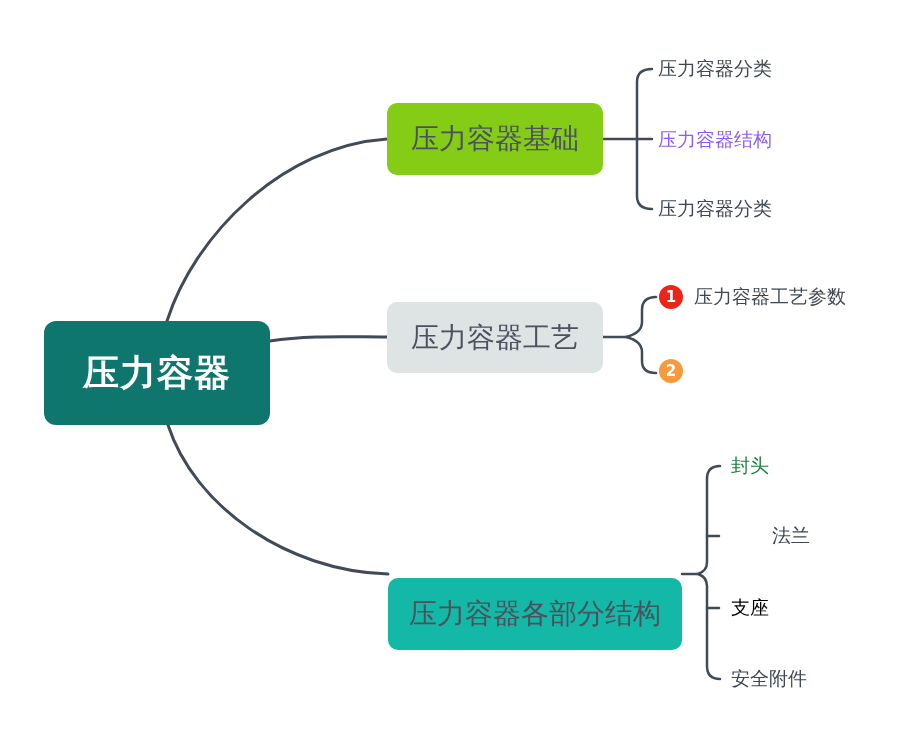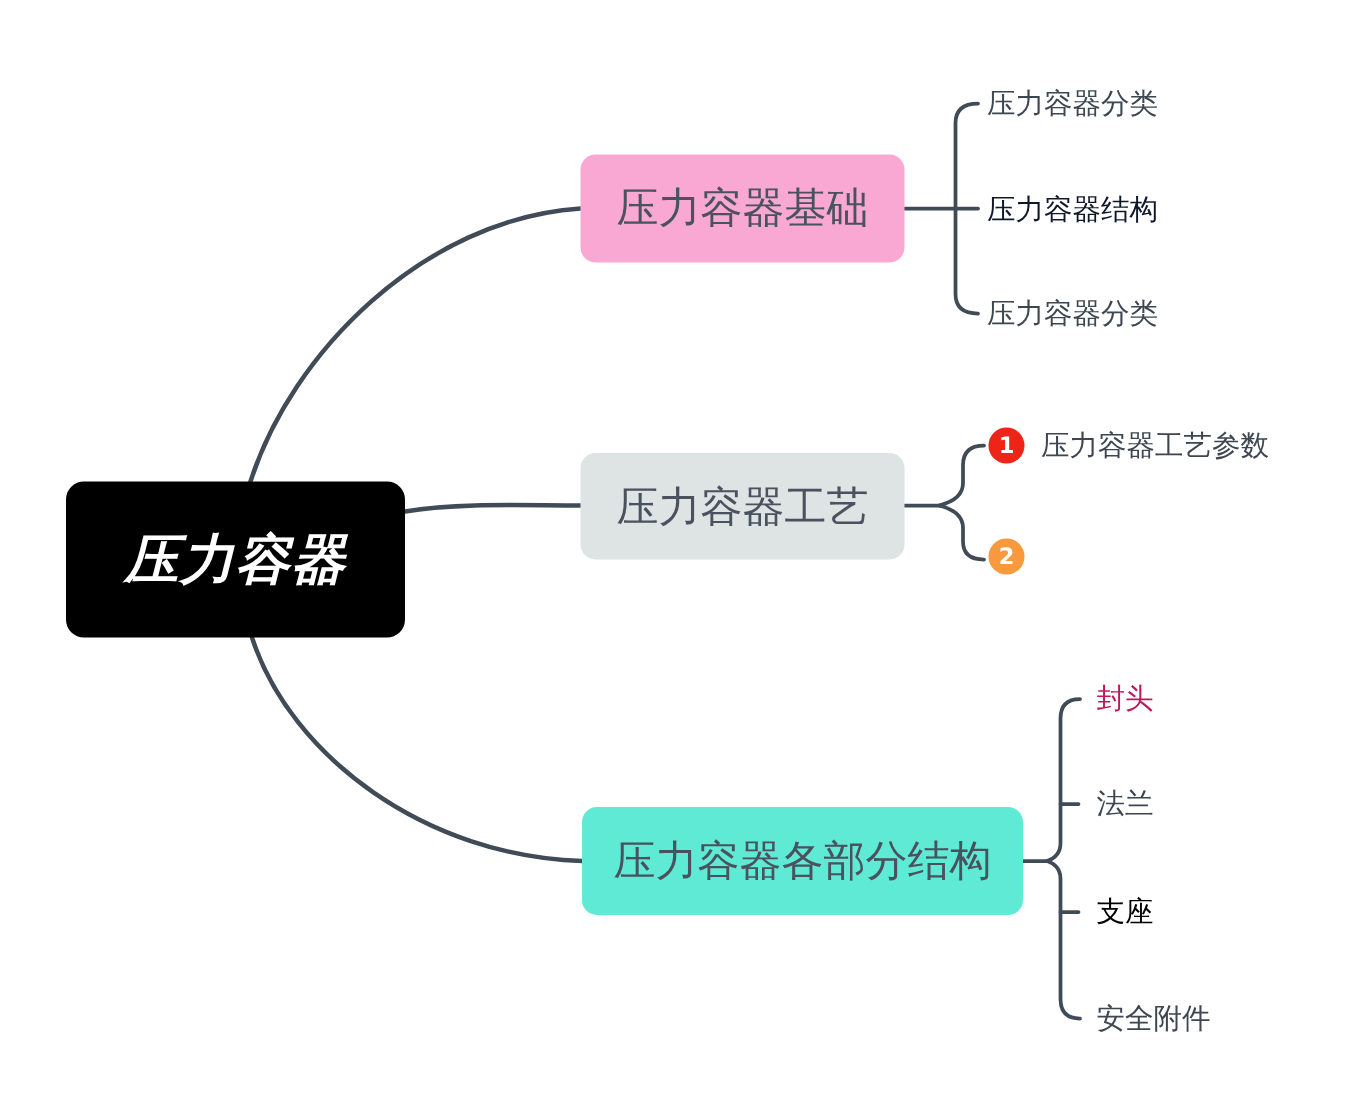--- a/index.html
+++ b/index.html
@@ -90,56 +90,56 @@
 
     <path stroke-width="2.5" d="M656,297 Q642,297 642,310 L642,322 Q642,333 626,337 Q642,341 642,352 L642,361 Q642,373 656,373" style="stroke: rgb(65, 75, 87);"></path>
     <path stroke-width="2.5" d="M603,337 L627,337" style="stroke: rgb(65, 75, 87);"></path>
 
     <path stroke-width="2.5" d="M720,466 Q707,466 707,479 L707,562 Q707,571 698,574 Q707,577 707,586 L707,666 Q707,679 720,679" style="stroke: rgb(65, 75, 87);"></path>
     <path stroke-width="2.5" d="M707,536 Q712,536 719,536" style="stroke: rgb(65, 75, 87);"></path>
     <path stroke-width="2.5" d="M707,608 Q712,608 719,608" style="stroke: rgb(65, 75, 87);"></path>
     <path stroke-width="2.5" d="M682,574 L699,574" style="stroke: rgb(65, 75, 87);"></path>
   </svg>
 
-  <div class="node root-node" style="background-color: #000000; font-style: italic;">
+  <div class="node root-node" style="background-color: #0f766e;">
     <span style="color: rgb(255, 255, 255);">压力容器</span>
   </div>
 
-  <div class="node branch-node branch-1" style="background-color: #f9a8d4;">
+  <div class="node branch-node branch-1" style="background-color: #84cc16;">
     <span style="color: rgb(73, 82, 94);">压力容器基础</span>
   </div>
   <div class="node branch-node branch-2" style="background-color: rgb(222, 227, 228);">
     <span style="color: rgb(73, 82, 94);">压力容器工艺</span>
   </div>
-  <div class="node branch-node branch-3" style="background-color: #5eead4;">
+  <div class="node branch-node branch-3" style="background-color: #14b8a6; margin-top: 40px;">
     <span style="color: rgb(73, 82, 94);">压力容器各部分结构</span>
   </div>
 
   <div class="leaf" style="left:658px; top:54px;">
     <span style="color: rgb(62, 71, 81);">压力容器分类</span>
   </div>
   <div class="leaf" style="left:658px; top:125px;">
-    <span style="color: #0f172a; text-align: center;">压力容器结构</span>
+    <span style="color: #8b5cf6; text-align: center;">压力容器结构</span>
   </div>
   <div class="leaf" style="left:658px; top:194px;">
     <span style="color: rgb(62, 71, 81);">压力容器分类</span>
   </div>
 
   <div class="leaf" style="left:659px; top:282px;">
     <span class="badge" style="background-color: rgb(238, 36, 24);">1</span>
     <span style="color: rgb(62, 71, 81);">压力容器工艺参数</span>
   </div>
   <div class="leaf" style="left:659px; top:356px;">
     <span class="badge" style="background-color: rgb(248, 153, 61);">2</span>
   </div>
 
   <div class="leaf" style="left:731px; top:451px;">
-    <span style="color: #be185d;">封头</span>
+    <span style="color: #15803d;">封头</span>
   </div>
-  <div class="leaf" style="left:731px; top:521px;">
+  <div class="leaf" style="left:772px; top:521px;">
     <span style="color: rgb(62, 71, 81);">法兰</span>
   </div>
   <div class="leaf" style="left:731px; top:593px;">
     <span style="color: #000000; font-family: Liberation Serif, serif;">支座</span>
   </div>
   <div class="leaf" style="left:731px; top:664px;">
     <span style="color: rgb(62, 71, 81);">安全附件</span>
   </div>
 
 </div>

